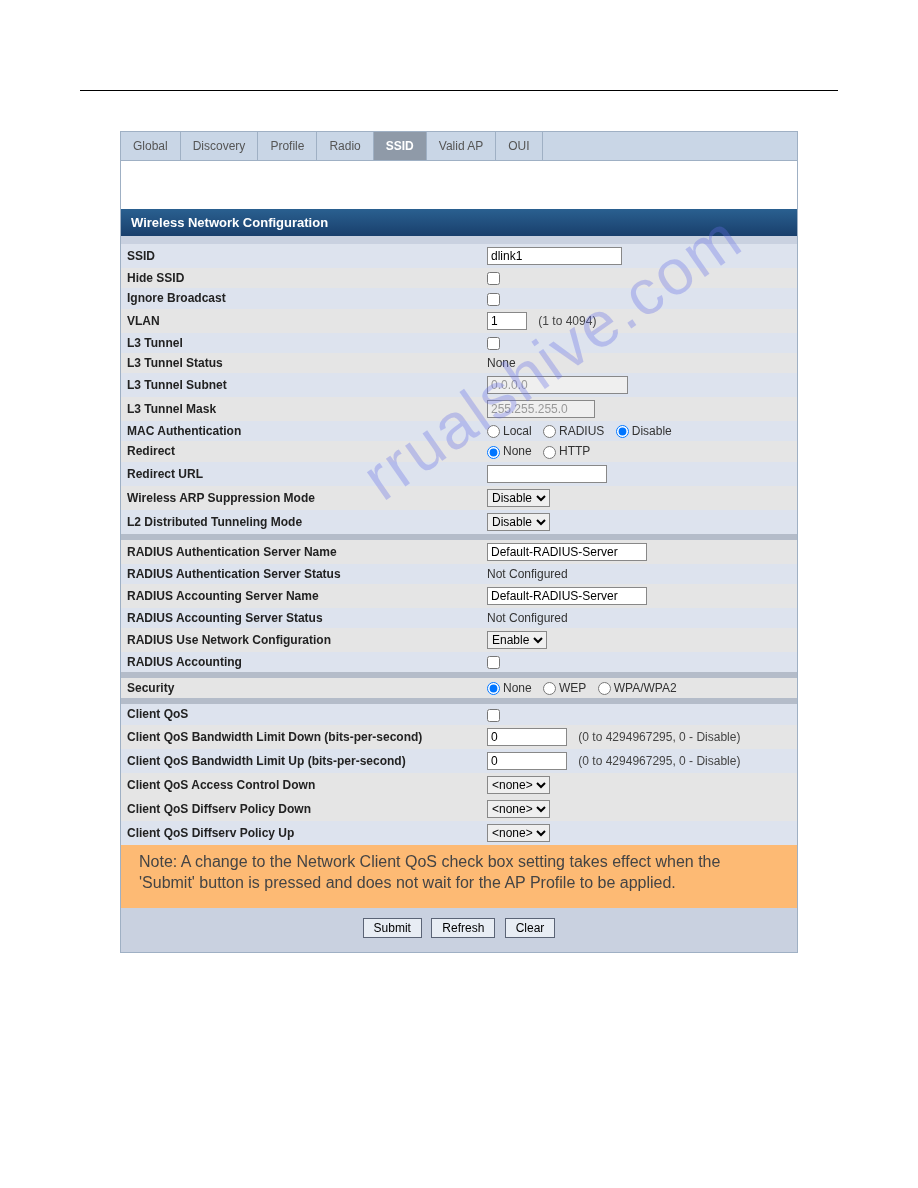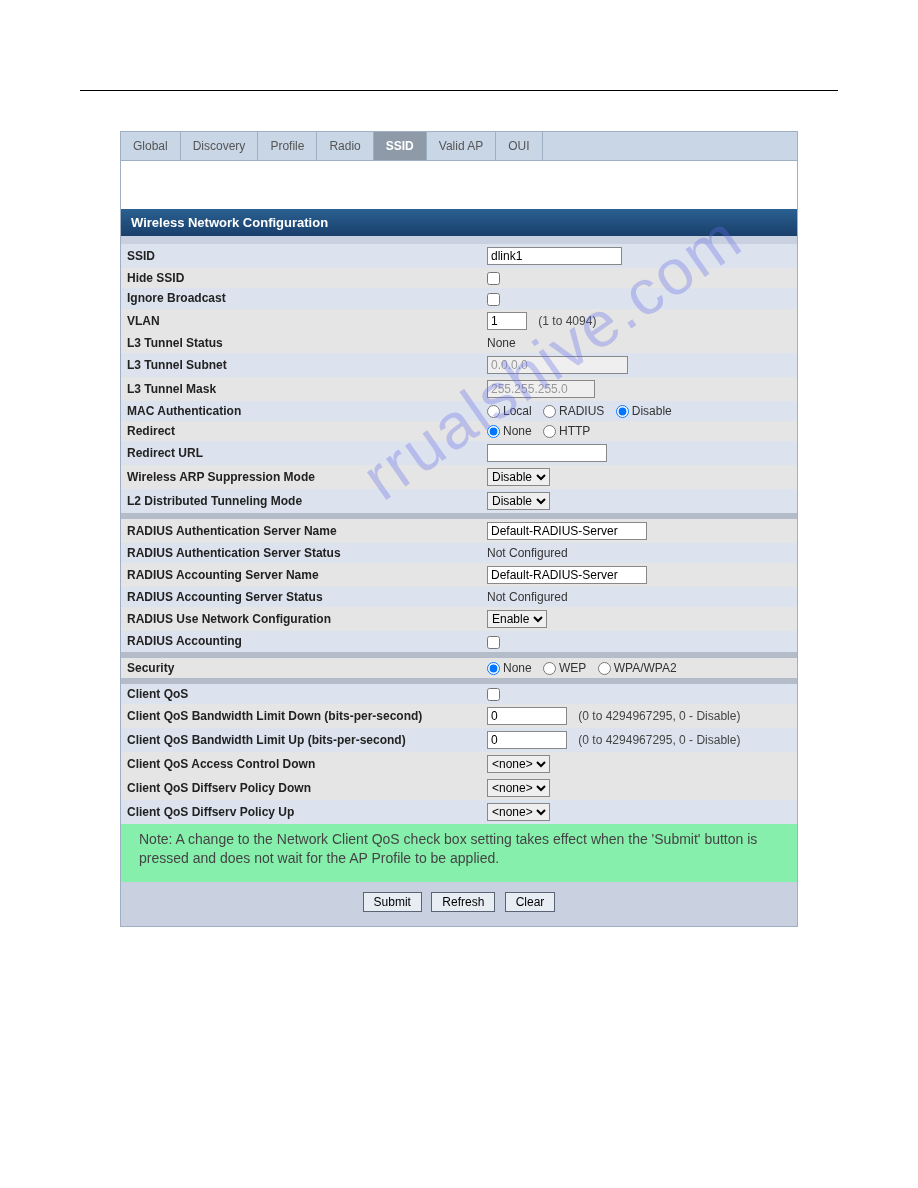--- a/index.html
+++ b/index.html
@@ -89,24 +89,24 @@
   select {
     font-size: 12px;
     border: 1px solid #888;
   }
   input[type=checkbox], input[type=radio] {
     margin: 0 3px 0 0;
     vertical-align: middle;
   }
   .radio-lbl { margin-right: 8px; }
   .note {
-    font-size: 14px;
+    font-size: 16px;
     color: #444;
     padding: 6px 18px 14px 18px;
-    background: #86efac;
+    background: #fdba74;
     line-height: 1.35;
   }
   .btn-row {
     text-align: center;
     padding: 10px 0 14px 0;
     background: #c9d1e0;
   }
   button.action {
     font-size: 12px;
     padding: 2px 10px;
@@ -184,20 +184,24 @@
       </tr>
 
       <tr class="row-base">
         <td class="lbl">VLAN</td>
         <td class="val">
           <input type="text" class="fld" style="width: 40px;" value="1">
           <span class="hint">(1 to 4094)</span>
         </td>
       </tr>
 
+      <tr class="row-alt">
+        <td class="lbl">L3 Tunnel</td>
+        <td class="val"><input type="checkbox" style=""></td>
+      </tr>
 
       <tr class="row-base">
         <td class="lbl">L3 Tunnel Status</td>
         <td class="val">None</td>
       </tr>
 
       <tr class="row-alt">
         <td class="lbl">L3 Tunnel Subnet</td>
         <td class="val">
           <input type="text" class="fld" style="width: 141px;" disabled="" value="0.0.0.0">

